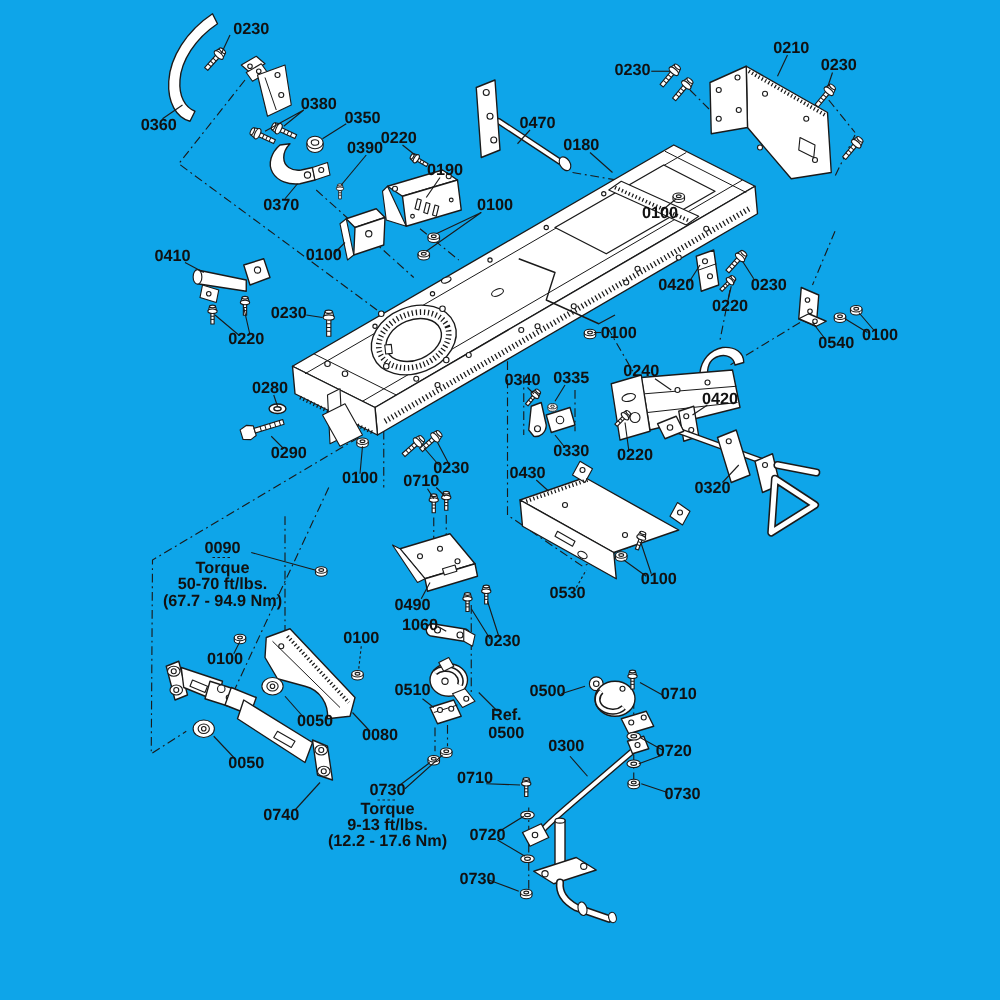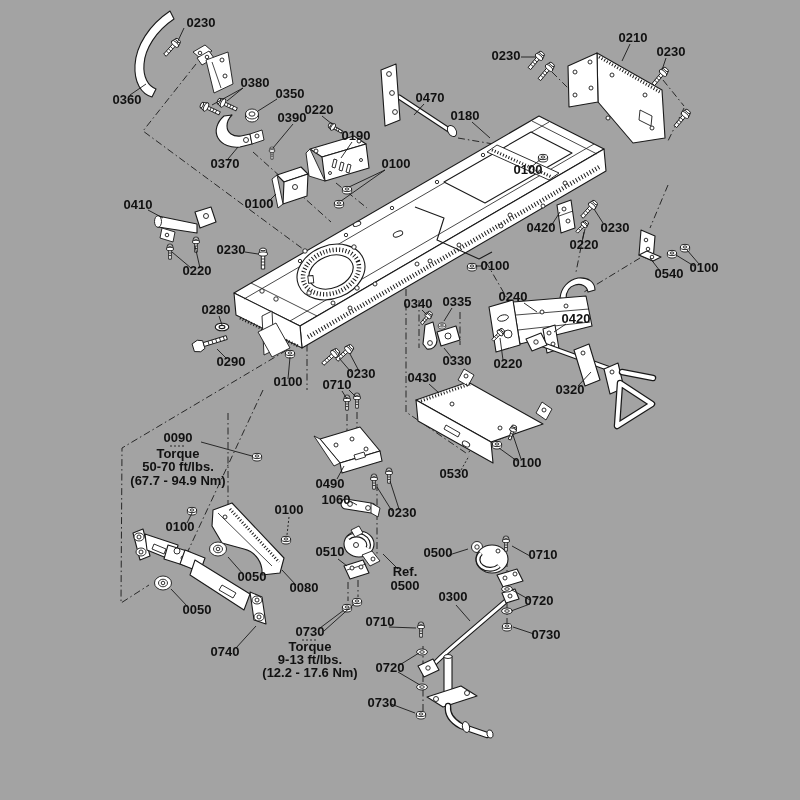--- a/index.html
+++ b/index.html
@@ -1,16 +1,16 @@
 <!DOCTYPE html>
 <html><head>
 <meta charset="utf-8">
 <style>
   html,body{margin:0;padding:0;background:#fff;}
-  .stage{position:relative;width:800px;height:800px;background:#a3a3a3;overflow:hidden;}
+  .stage{position:relative;width:800px;height:800px;background:#0ea5e9;overflow:hidden;}
   svg{display:block;}
   .p{fill:#fff;stroke:#1a1a1a;stroke-width:1.1;stroke-linejoin:round;}
   .pt{fill:#fff;stroke:#1a1a1a;stroke-width:0.9;stroke-linejoin:round;}
   .ln{fill:none;stroke:#1a1a1a;stroke-width:1.1;stroke-linejoin:round;}
   .th{fill:none;stroke:#1a1a1a;stroke-width:0.8;}
   .hole{fill:#fff;stroke:#1a1a1a;stroke-width:0.9;}
   .ld{stroke:#1a1a1a;stroke-width:0.9;fill:none;}
   .dd{stroke:#1a1a1a;stroke-width:0.9;fill:none;stroke-dasharray:7 3 1.5 3;}
   .dsh{stroke:#1a1a1a;stroke-width:0.9;fill:none;stroke-dasharray:2 2;}
   .hatch{fill:none;stroke:#1a1a1a;stroke-width:4.5;stroke-dasharray:1 2.2;}

